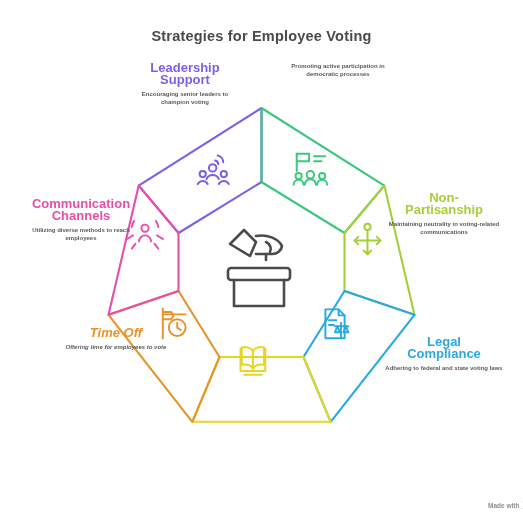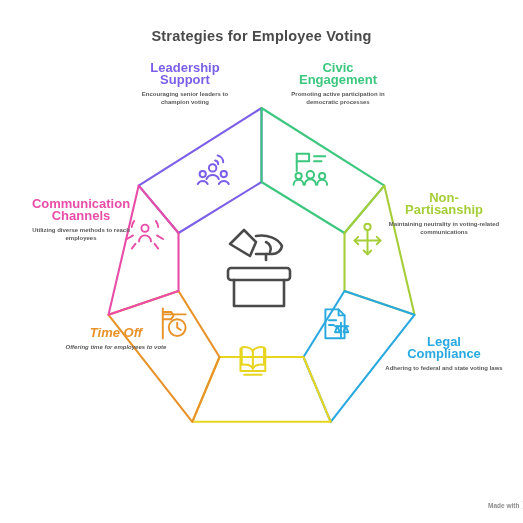--- a/index.html
+++ b/index.html
@@ -166,21 +166,20 @@
     </g>
 
   </svg>
 
   <div class="label lab-leadership">
     <span class="ttl" style="color:#7C5FE8;"><span>Leadership</span><br><span>Support</span></span>
     <span class="dsc">Encouraging senior leaders to champion voting</span>
   </div>
 
   <div class="label lab-civic">
-    <span class="ttl" style="color:#3CC77E;"><span>Civic</span><br><span>Engagement</span></span>
     <span class="dsc">Promoting active participation in democratic processes</span>
   </div>
 
   <div class="label lab-nonpartisan">
     <span class="ttl" style="color:#A6CE39;"><span>Non-</span><br><span>Partisanship</span></span>
     <span class="dsc">Maintaining neutrality in voting-related communications</span>
   </div>
 
   <div class="label lab-legal">
     <span class="ttl" style="color:#29A9E0;"><span>Legal</span><br><span>Compliance</span></span>

